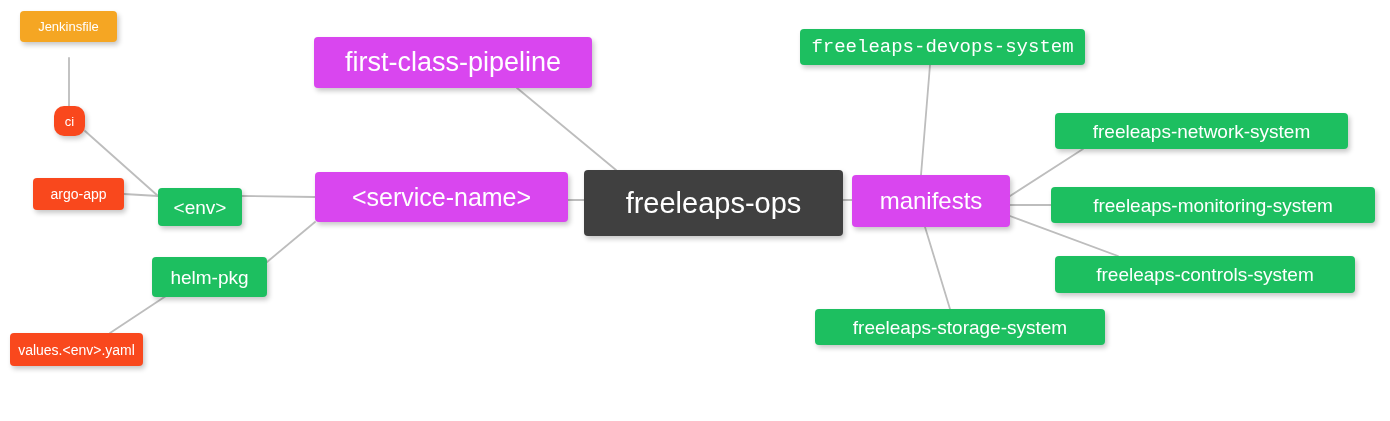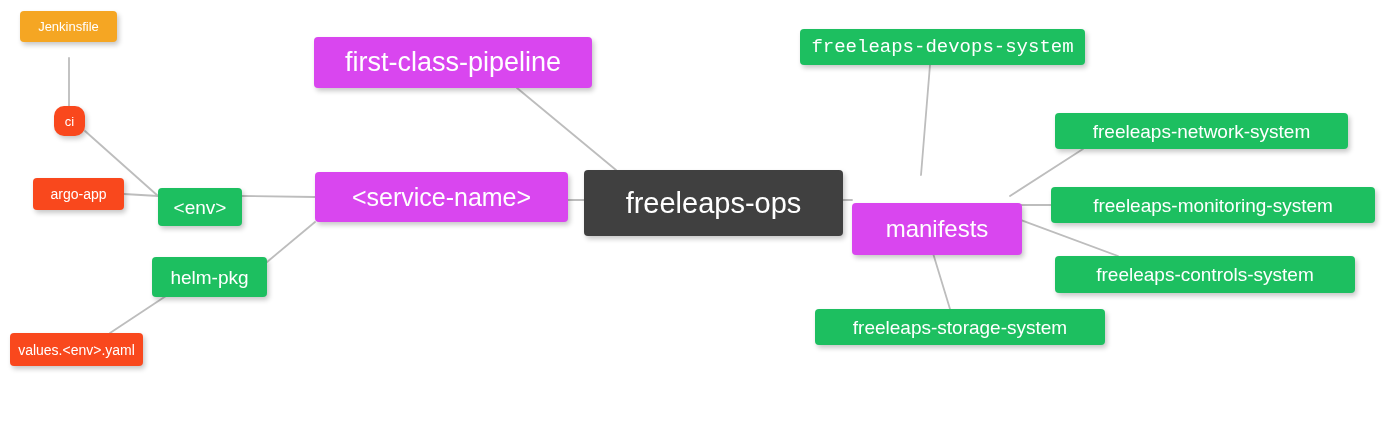--- a/index.html
+++ b/index.html
@@ -87,21 +87,21 @@
       </div>
       <div class="node c-blue" style="left: 314px; top: 37px; width: 278px; height: 51px; font-size: 27px;">
         <span class="lbl">first-class-pipeline</span>
       </div>
       <div class="node c-blue" style="left: 315px; top: 172px; width: 253px; height: 50px; font-size: 25px;">
         <span class="lbl">&lt;service-name&gt;</span>
       </div>
       <div class="node c-root" style="left: 584px; top: 170px; width: 259px; height: 66px; font-size: 29px;">
         <span class="lbl">freeleaps-ops</span>
       </div>
-      <div class="node c-blue" style="left: 852px; top: 175px; width: 170px; height: 52px; font-size: 24px; margin-top: 28px;">
+      <div class="node c-blue" style="left: 852px; top: 175px; width: 158px; height: 52px; font-size: 24px;">
         <span class="lbl">manifests</span>
       </div>
       <div class="node c-green" style="left: 800px; top: 29px; width: 285px; height: 36px; font-size: 19px; font-family: Liberation Mono, monospace;">
         <span class="lbl">freeleaps-devops-system</span>
       </div>
       <div class="node c-green" style="left: 1055px; top: 113px; width: 293px; height: 36px; font-size: 19px;">
         <span class="lbl">freeleaps-network-system</span>
       </div>
       <div class="node c-green" style="left: 1051px; top: 187px; width: 324px; height: 36px; font-size: 19px;">
         <span class="lbl">freeleaps-monitoring-system</span>

